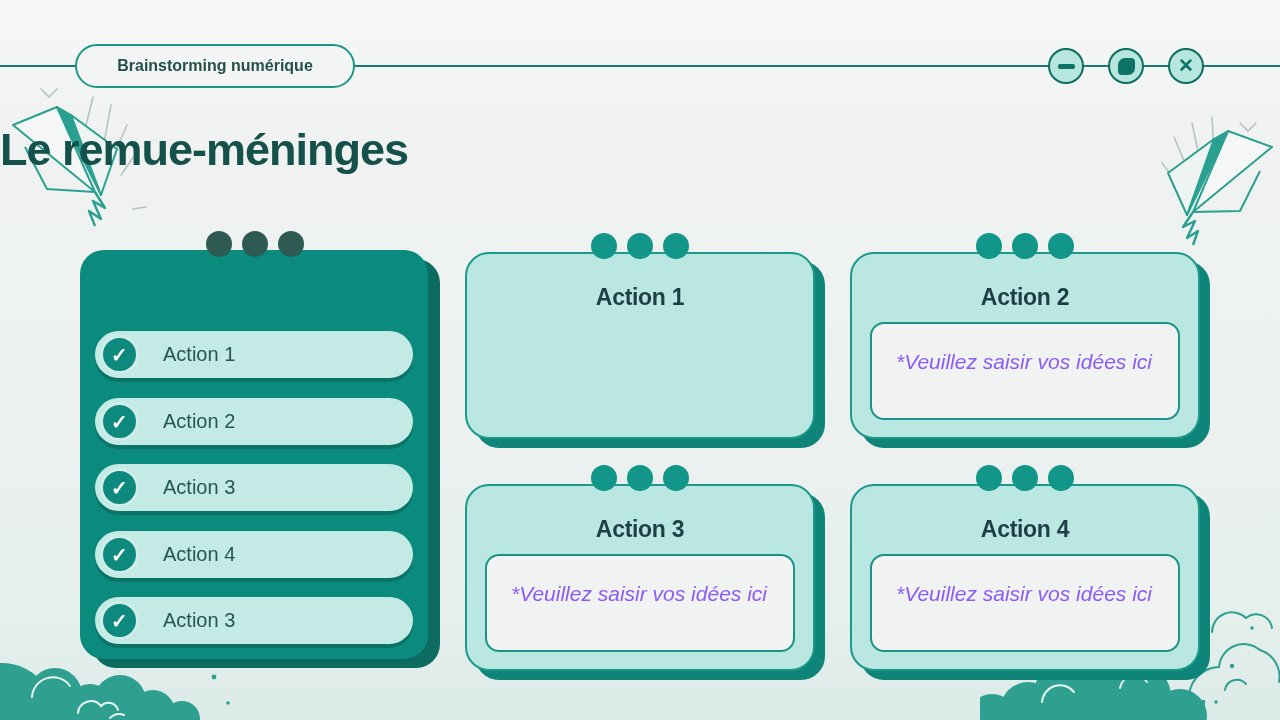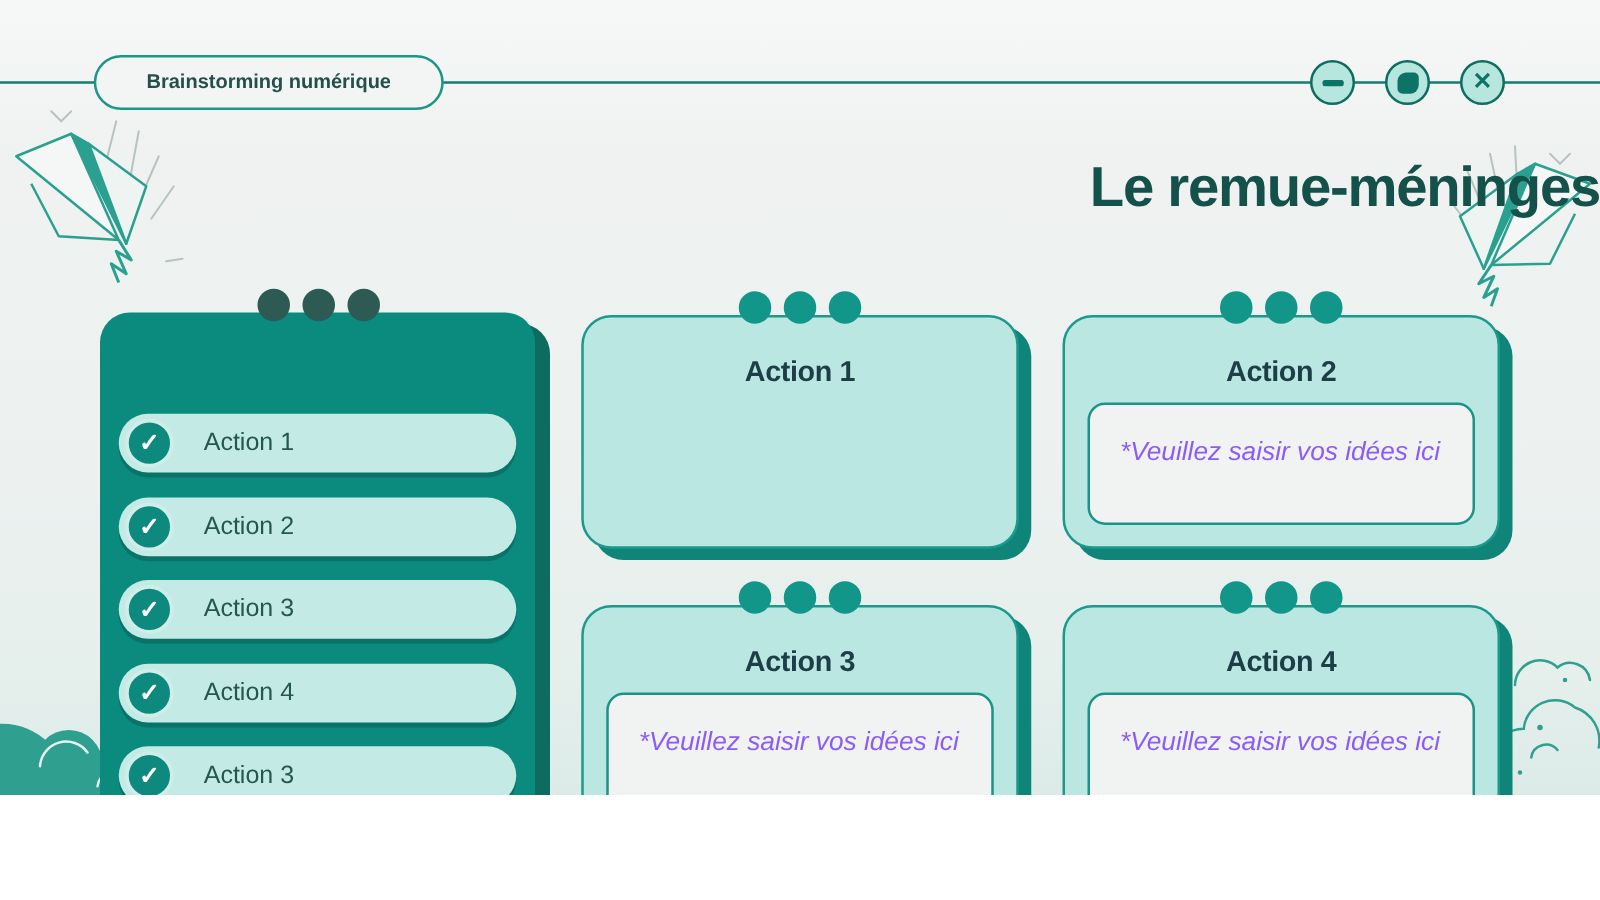--- a/index.html
+++ b/index.html
@@ -2,21 +2,21 @@
 <html><head>
 <meta charset="utf-8">
 <style>
   * { margin:0; padding:0; box-sizing:border-box; }
   html,body { width:1280px; height:720px; }
   body {
     font-family:"Liberation Sans", sans-serif;
     overflow:hidden;
   }
   #stage {
-    position:relative; width:1280px; height:636px; overflow:hidden;
+    position:relative; width:1280px; height:720px; overflow:hidden;
     background:linear-gradient(180deg,#f6f8f7 0%,#eff2f1 20%,#ecf1f0 60%,#e5efec 85%,#dcebe8 100%);
   }
   
   .top-line { position:absolute; left:0; right:0; top:65px; height:2px; background:#177d6f; z-index:2; }
   .tab-pill {
     position:absolute; left:75px; top:44px; width:280px; height:44px;
     background:#f2f5f4; border:2px solid #1d9687; border-radius:22px;
     display:flex; align-items:center; justify-content:center; z-index:3;
   }
   .tab-pill span { font-size:16px; font-weight:700; color:#24504b; }
@@ -26,21 +26,21 @@
     display:flex; align-items:center; justify-content:center; cursor:pointer;
   }
   .ctrl-min   { left:1048px; }
   .ctrl-shape { left:1108px; }
   .ctrl-close { left:1168px; }
   .minus-bar { width:17px; height:5px; border-radius:2px; background:#0c7366; }
   .shape-blob { width:17px; height:17px; background:#0c7366; border-radius:7px 4px 7px 4px; }
   .close-glyph { font-size:19px; font-weight:700; color:#0c7366; line-height:1; transform:translateY(-1px); }
   
   .page-title {
-    position:absolute; top:124px; left:0; right:0; text-align:right;
+    position:absolute; top:124px; left:0; right:0; text-align:left;
     font-size:45px; font-weight:700; letter-spacing:-1px; color:#15514b; z-index:2;
   }
   
   .dots { position:absolute; display:flex; gap:10px; z-index:4; }
   .dots i { width:26px; height:26px; border-radius:50%; display:block; }
   .panel-dots { left:206px; top:231px; }
   .panel-dots i { background:#2d5a52; }
   .card .dots { left:50%; transform:translateX(-50%); top:-21px; }
   .card .dots i { background:#12968a; }
   

